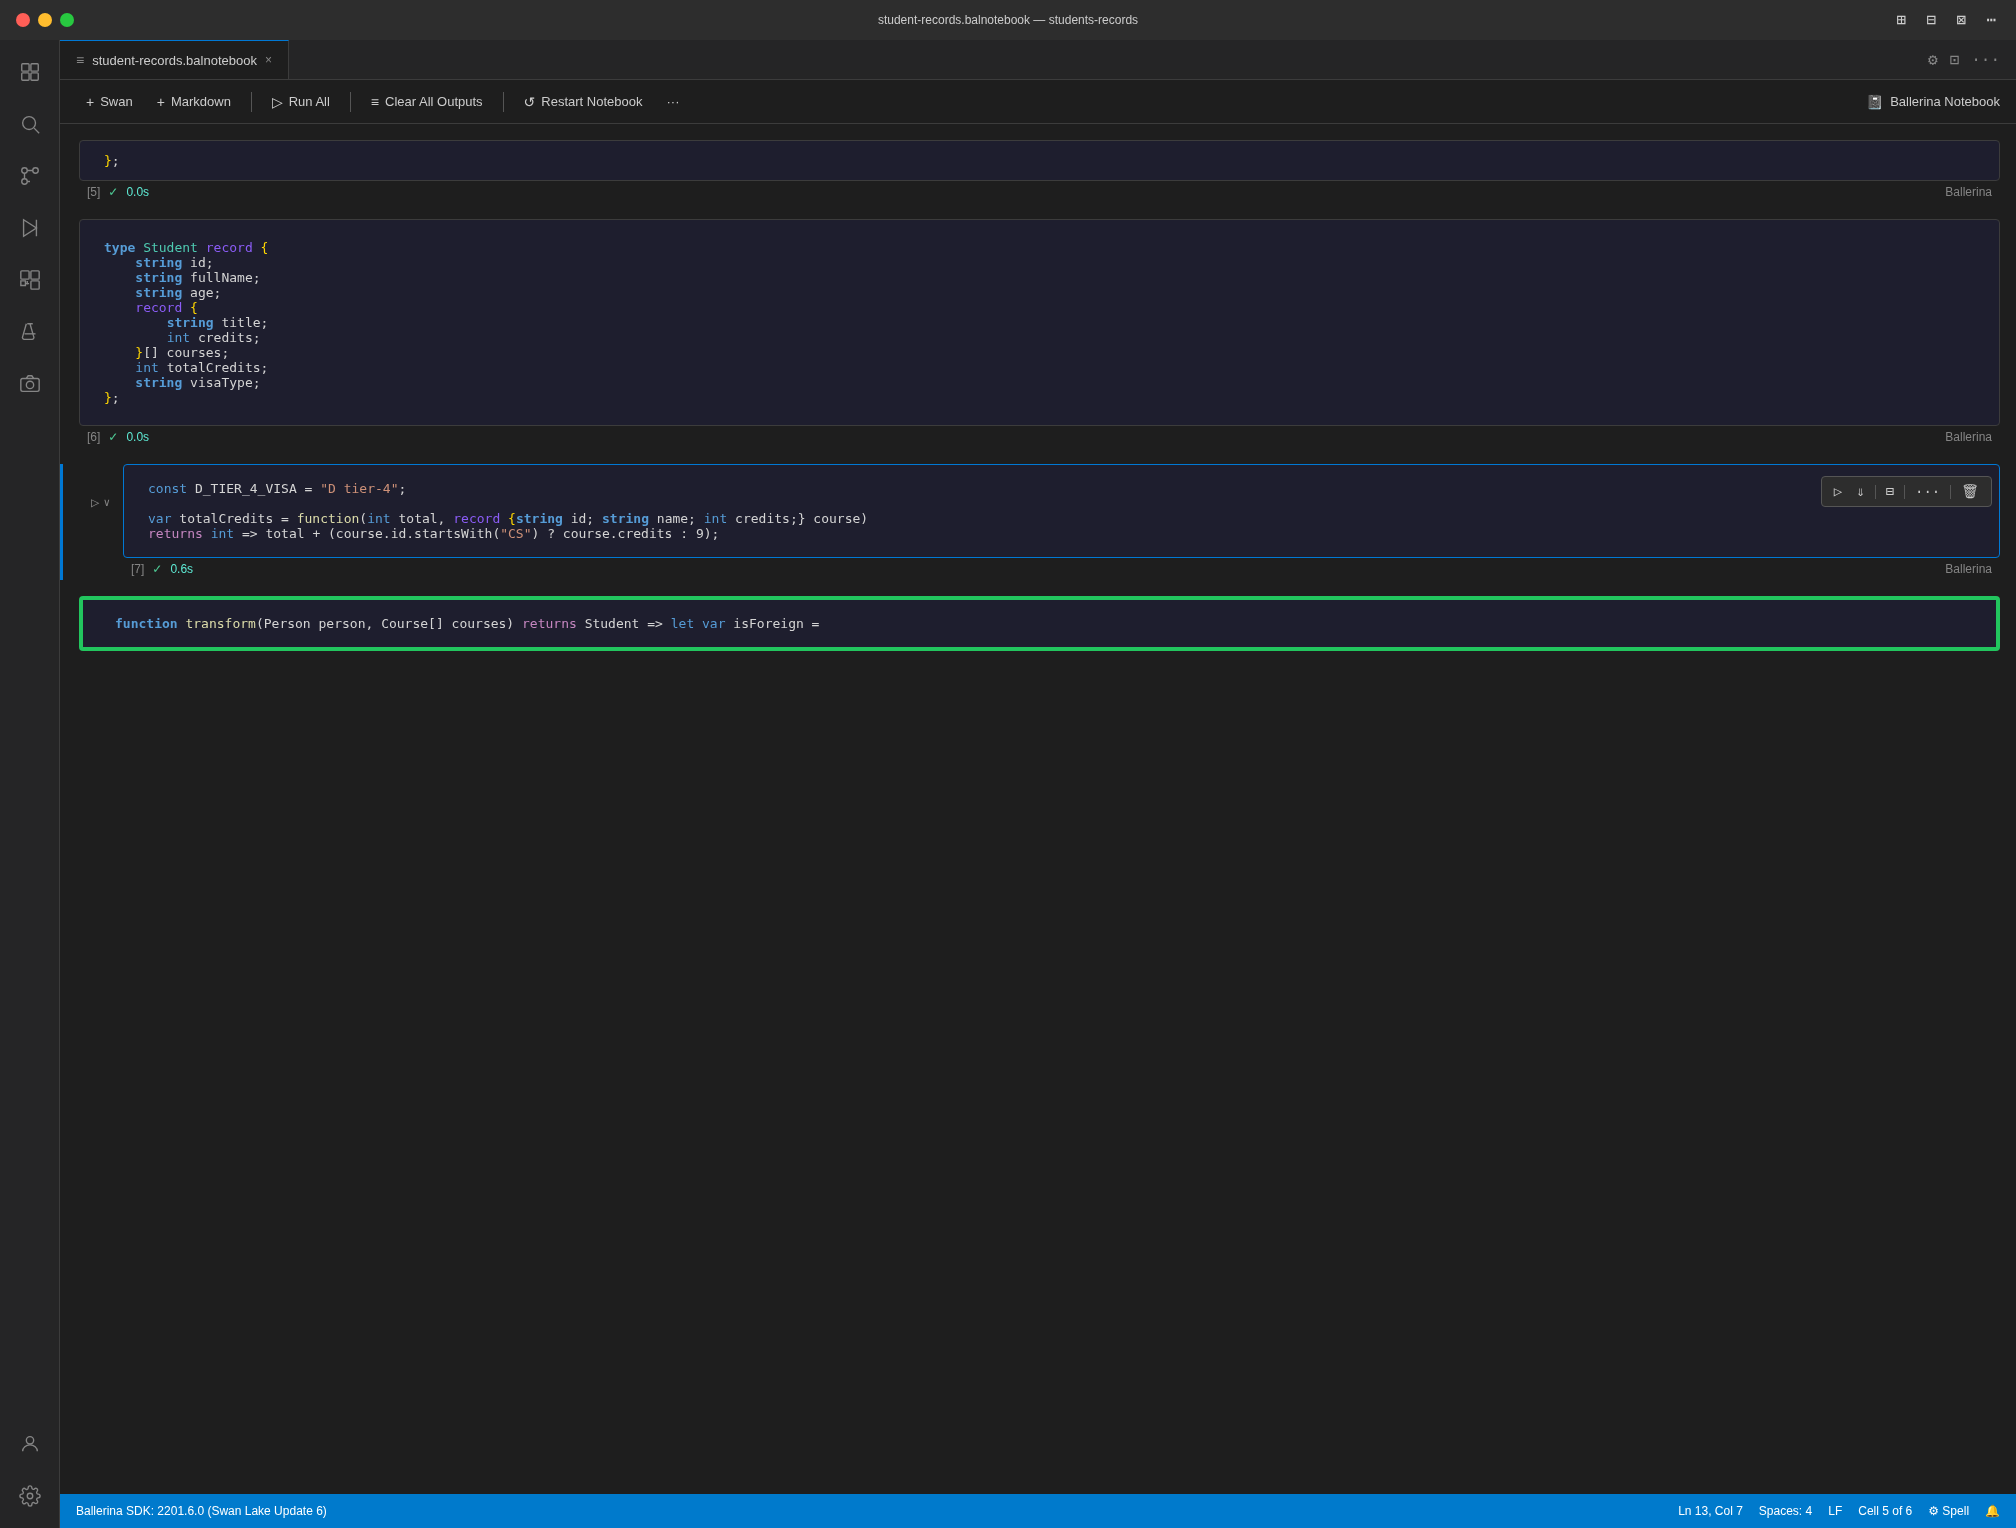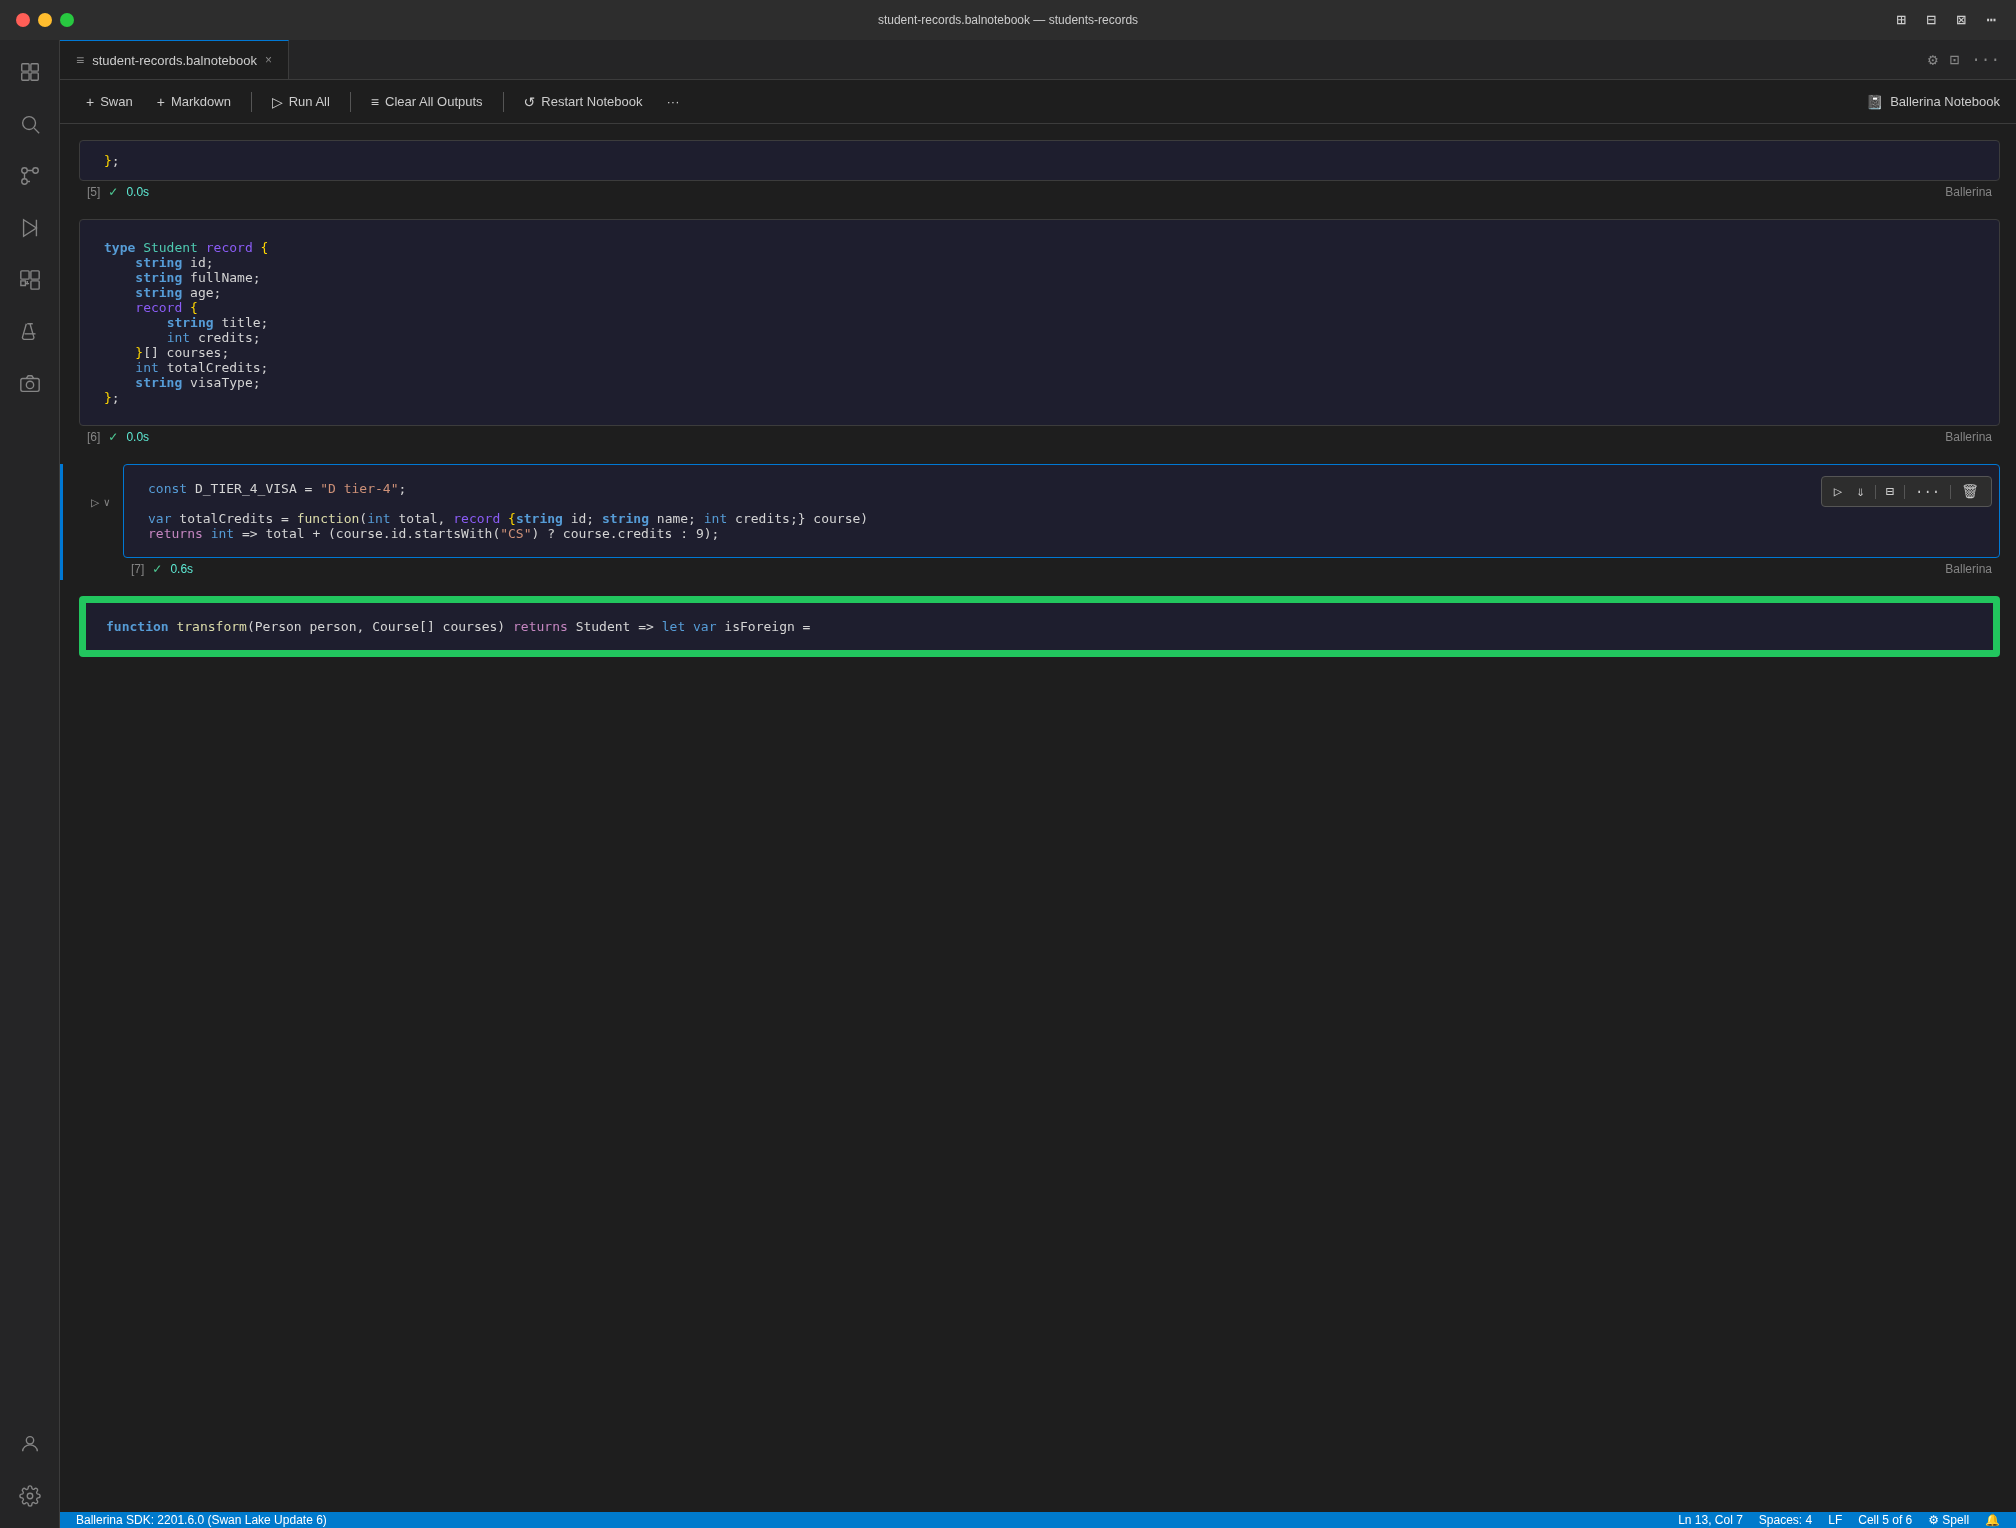--- a/index.html
+++ b/index.html
@@ -264,21 +264,21 @@
     .kw-returns { color: #c586c0; }
     .kw-function { color: #dcdcaa; }
     .kw-const { color: #569cd6; }
     .str-val { color: #ce9178; }
     .plain { color: #d4d4d4; }
     .kw-let { color: #569cd6; }
     .kw-transform { color: #dcdcaa; }
 
     
     .status-bar {
-      height: 16px;
+      height: 34px;
       background: #007acc;
       display: flex;
       align-items: center;
       padding: 0 16px;
       gap: 16px;
       font-family: -apple-system, BlinkMacSystemFont, sans-serif;
       font-size: 12px;
       color: #ffffff;
       justify-content: space-between;
     }
@@ -499,21 +499,21 @@
           <div class="cell-footer-left" style="padding-left: 44px;">
             <span class="cell-number">[7]</span>
             <span class="cell-status">✓</span>
             <span class="cell-time">0.6s</span>
           </div>
           <span class="cell-engine">Ballerina</span>
         </div>
       </div>
 
       <div class="cell" style="margin-top: 8px; margin-bottom: 16px;">
-        <div style="margin: 16px 16px 0 16px; background: #1e1e2e; border: 7px solid #22c55e; border-radius: 4px; padding: 16px 20px;">
+        <div style="margin: 16px 16px 0 16px; background: #1e1e2e; border: 4px solid #22c55e; border-radius: 4px; padding: 16px 32px;">
           <pre><span class="kw-type">function</span> <span class="kw-transform">transform</span><span class="plain">(Person person, Course[] courses) </span><span class="kw-returns">returns</span><span class="plain"> Student =&gt; </span><span class="kw-let">let</span><span class="plain"> </span><span class="kw-var">var</span><span class="plain"> isForeign =</span></pre>
         </div>
       </div>
 
     </div>
 
     <div class="status-bar">
       <div class="status-left">
         <span>Ballerina SDK: 2201.6.0 (Swan Lake Update 6)</span>
       </div>

